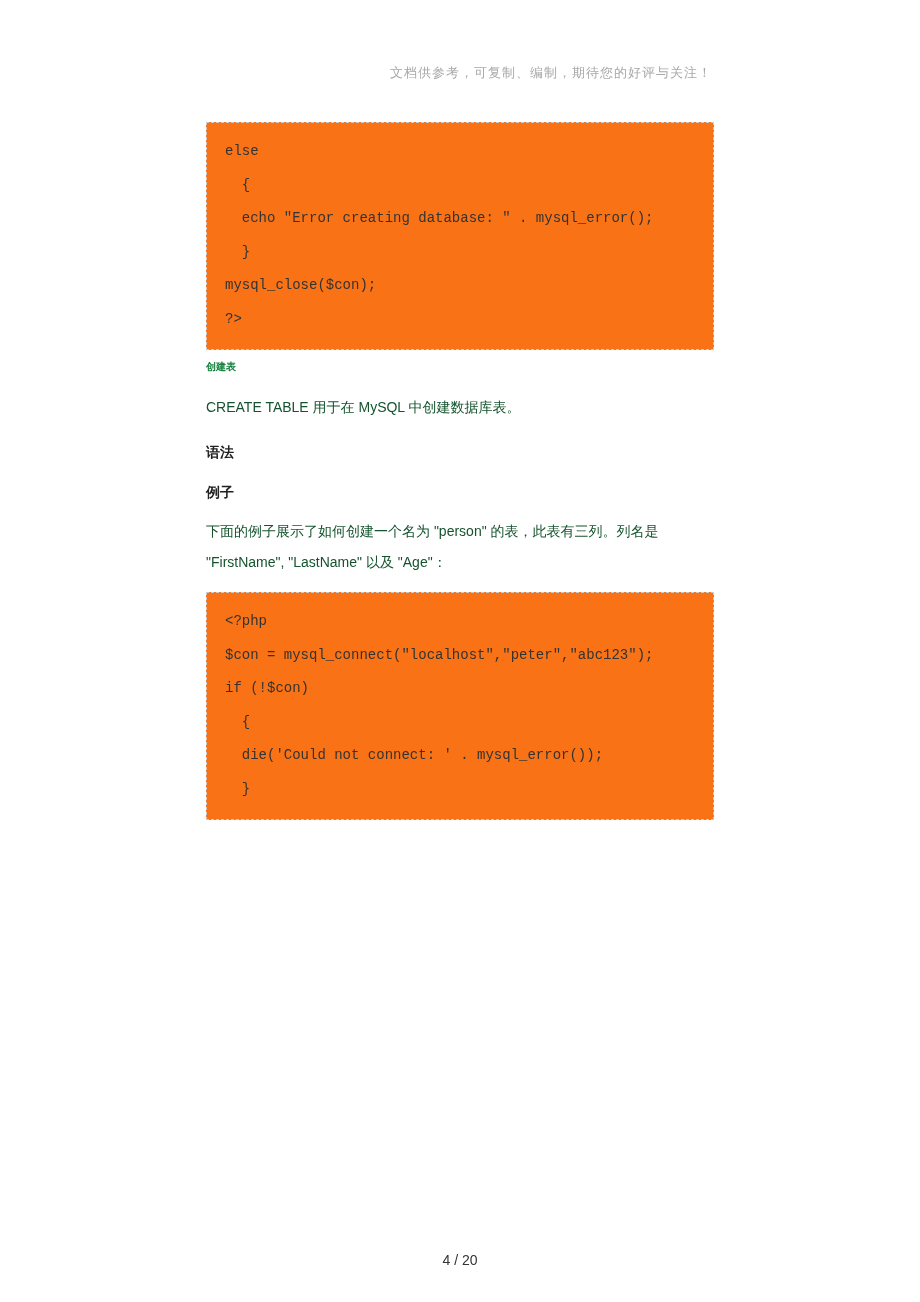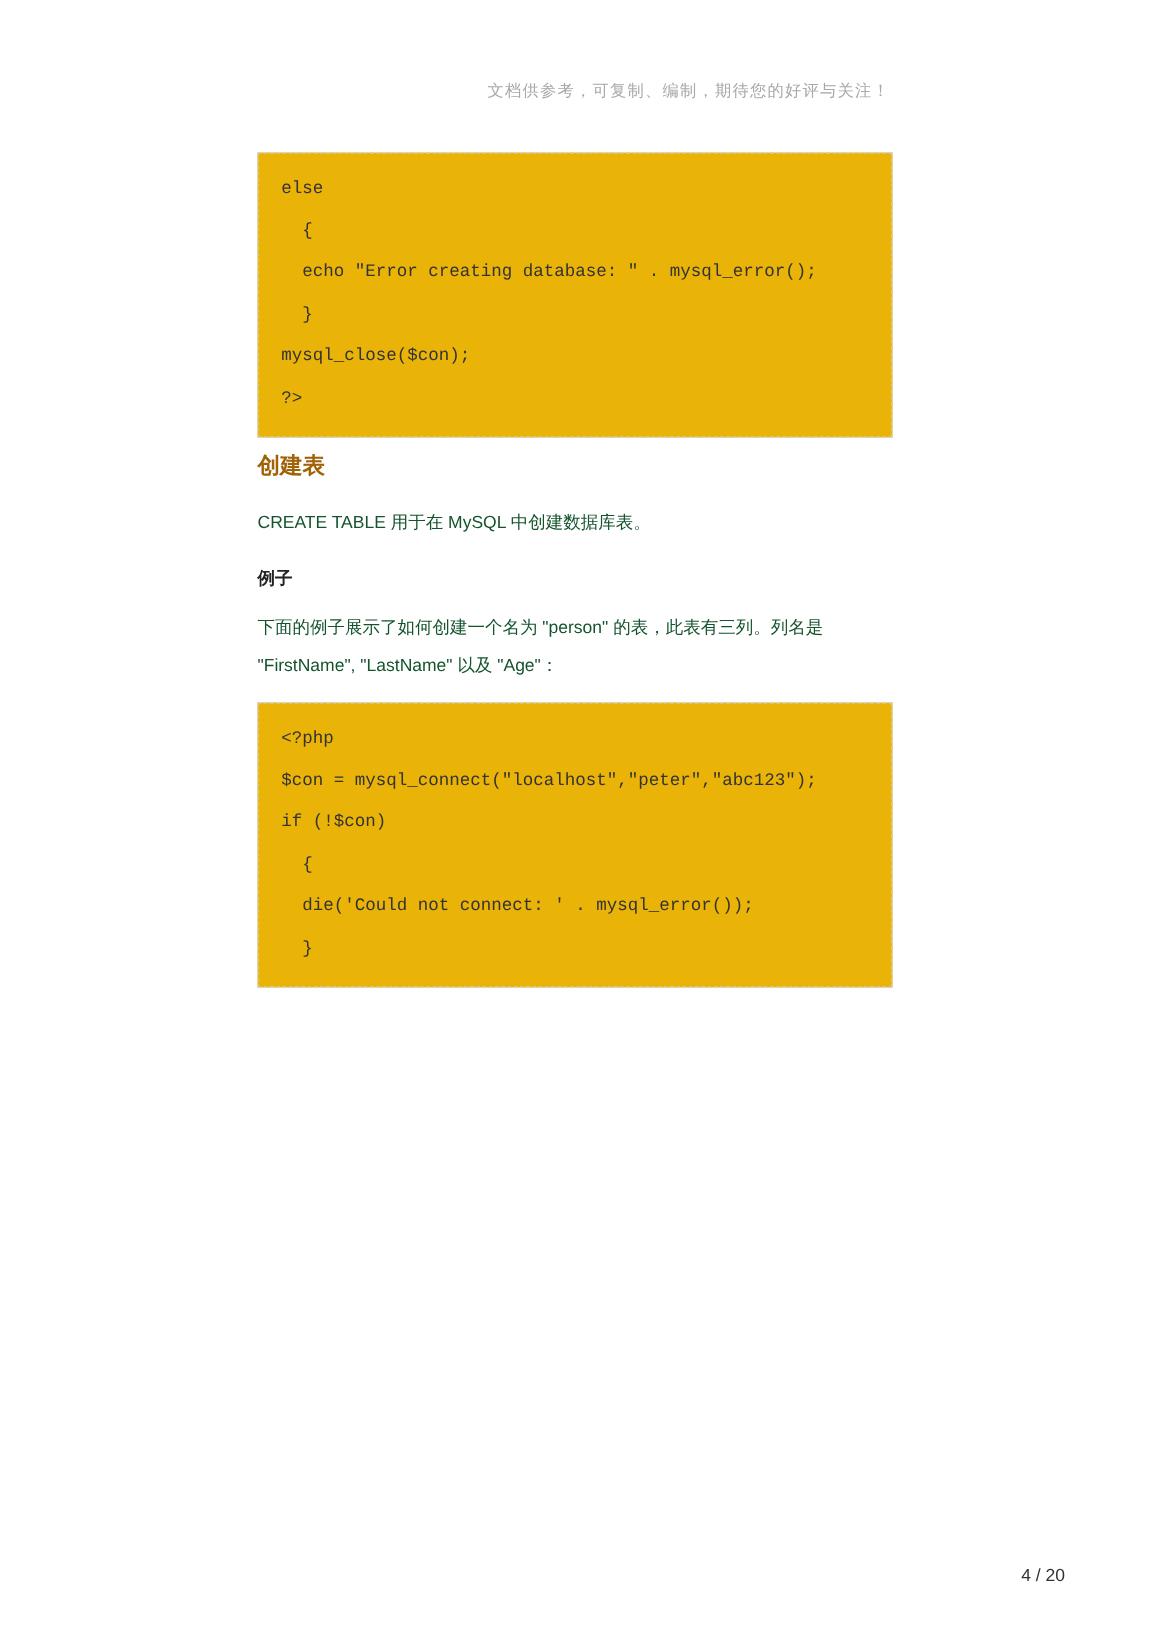--- a/index.html
+++ b/index.html
@@ -20,53 +20,53 @@
   .header-note {
     text-align: right;
     font-size: 13px;
     color: #a8a8a8;
     letter-spacing: 1px;
     margin-bottom: 40px;
     padding-right: 2px;
   }
   .code-block {
     border: 1px dashed #ccc;
-    background: #eab308;
+    background: #f97316;
     padding: 12px 18px;
     font-family: "Courier New", monospace;
     font-size: 14px;
     color: #333;
     white-space: pre;
     line-height: 2.4;
     margin-bottom: 10px;
   }
   .section-heading {
     font-weight: bold;
-    font-size: 18px;
-    color: #a16207;
+    font-size: 10px;
+    color: #15803d;
     margin: 8px 0 18px 0;
   }
   .subheading {
     font-weight: bold;
     font-size: 14px;
     color: #222;
     margin: 22px 0 14px 0;
   }
   .body-text {
     font-size: 14px;
     color: #14532d;
     line-height: 2.2;
     margin: 14px 0;
   }
   .page-number {
     position: absolute;
     bottom: 38px;
     left: 0;
     right: 0;
-    text-align: right;
+    text-align: center;
     font-size: 14px;
     color: #333;
   }
 </style>
 </head>
 <body>
 
 <div class="page">
 
   <div class="header-note">文档供参考，可复制、编制，期待您的好评与关注！</div>
@@ -75,20 +75,21 @@
   {
   echo "Error creating database: " . mysql_error();
   }
 mysql_close($con);
 ?&gt;</div>
 
   <div class="section-heading">创建表</div>
 
   <div class="body-text">CREATE TABLE 用于在 MySQL 中创建数据库表。</div>
 
+  <div class="subheading">语法</div>
 
 
 
   <div class="subheading">例子</div>
 
   <div class="body-text">下面的例子展示了如何创建一个名为 "person" 的表，此表有三列。列名是 "FirstName", "LastName" 以及 "Age"：</div>
 
   <div class="code-block">&lt;?php
 $con = mysql_connect("localhost","peter","abc123");
 if (!$con)

